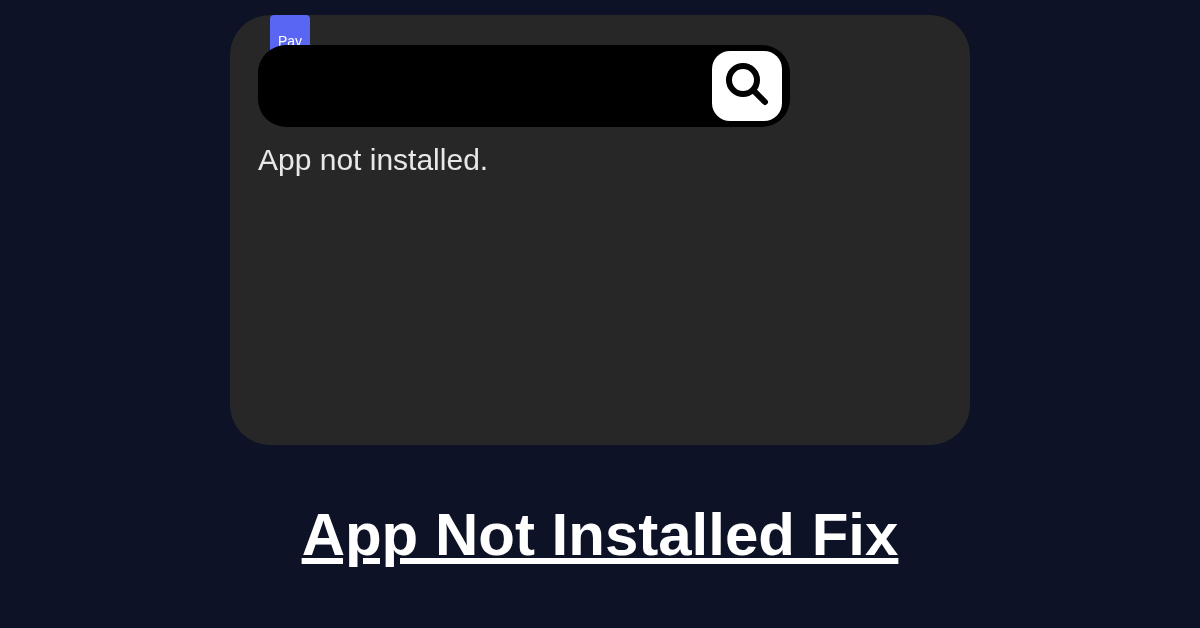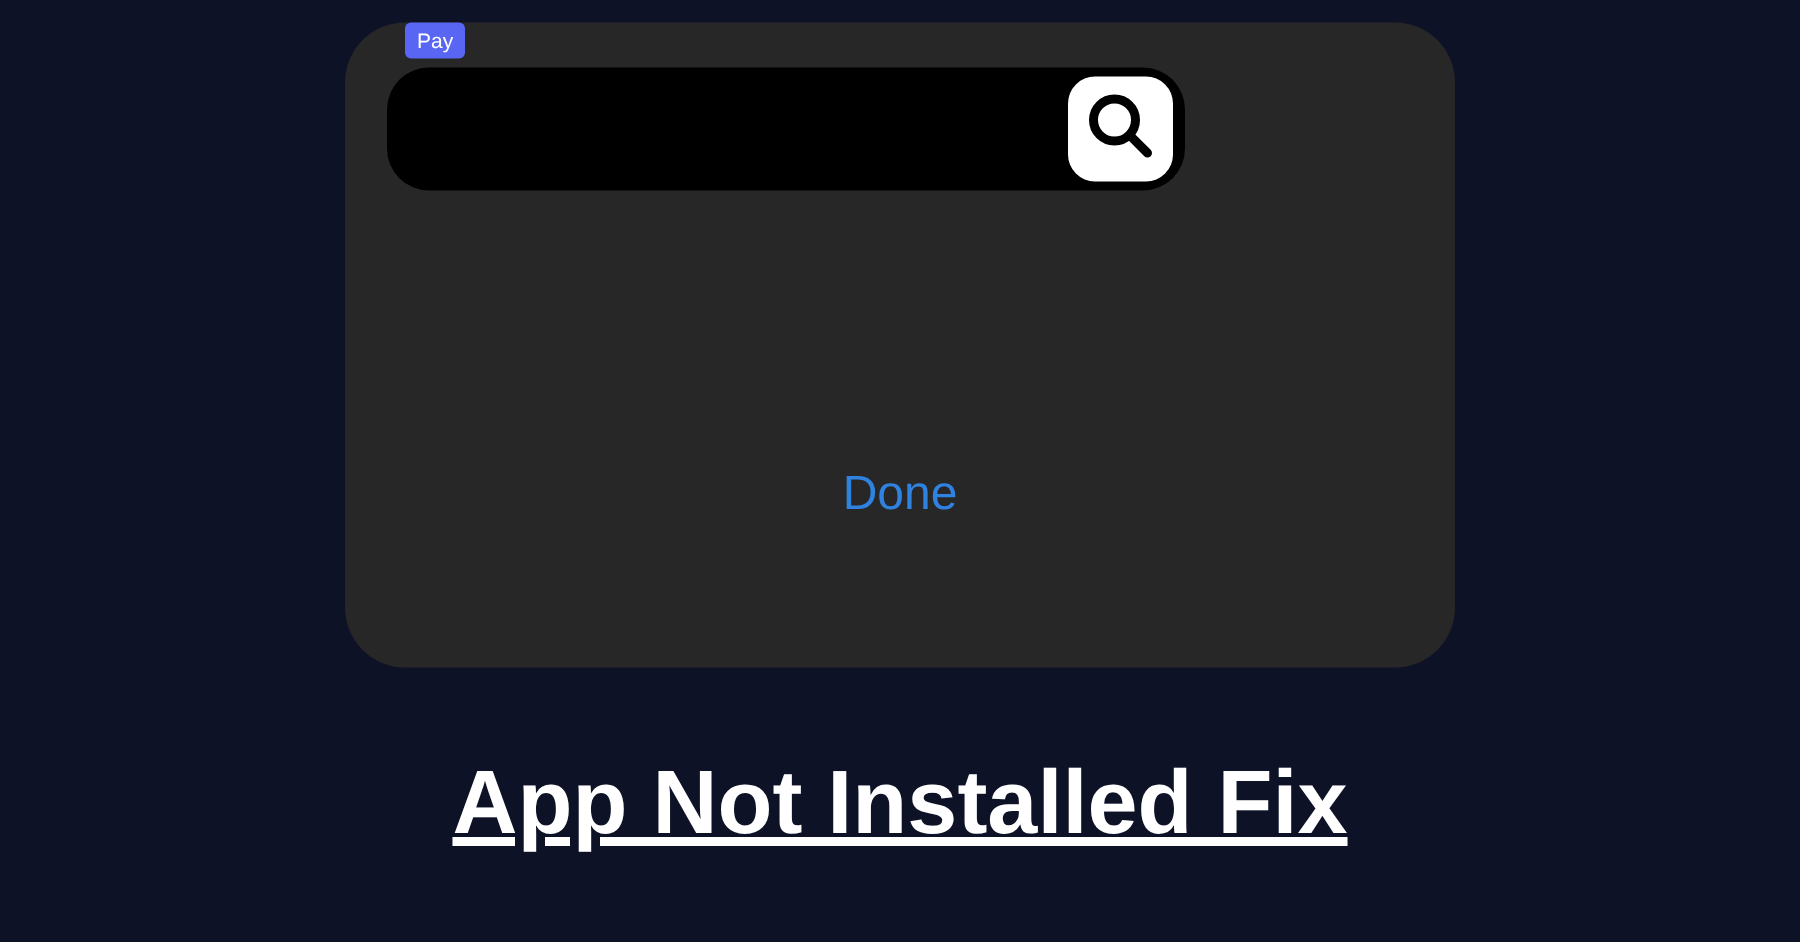--- a/index.html
+++ b/index.html
@@ -29,21 +29,21 @@
       left: 40px;
       top: 0;
       display: flex;
       gap: 10px;
     }
     .badge {
       background: #5966f3;
       color: #fff;
       font-size: 14px;
       font-weight: 500;
-      padding: 4px 8px;
+      padding: 18px 8px;
       border-radius: 4px;
       display: inline-block;
     }
     .search-bar {
       position: absolute;
       left: 28px;
       top: 30px;
       width: 532px;
       height: 82px;
       background: #000;
@@ -110,18 +110,18 @@
     <div class="search-icon-box">
       <span>
         <svg viewBox="0 0 24 24" fill="none" stroke="#000" stroke-width="3" stroke-linecap="round">
           <circle cx="10" cy="10" r="7"></circle>
           <line x1="15.2" y1="15.2" x2="21" y2="21"></line>
         </svg>
       </span>
     </div>
   </div>
 
+  <div class="message-text">App not installed.</div>
 
-  <div class="done-button">Done</div>
 
 </div>
 
 <div class="caption">App Not Installed Fix</div>
 
 </body></html>

